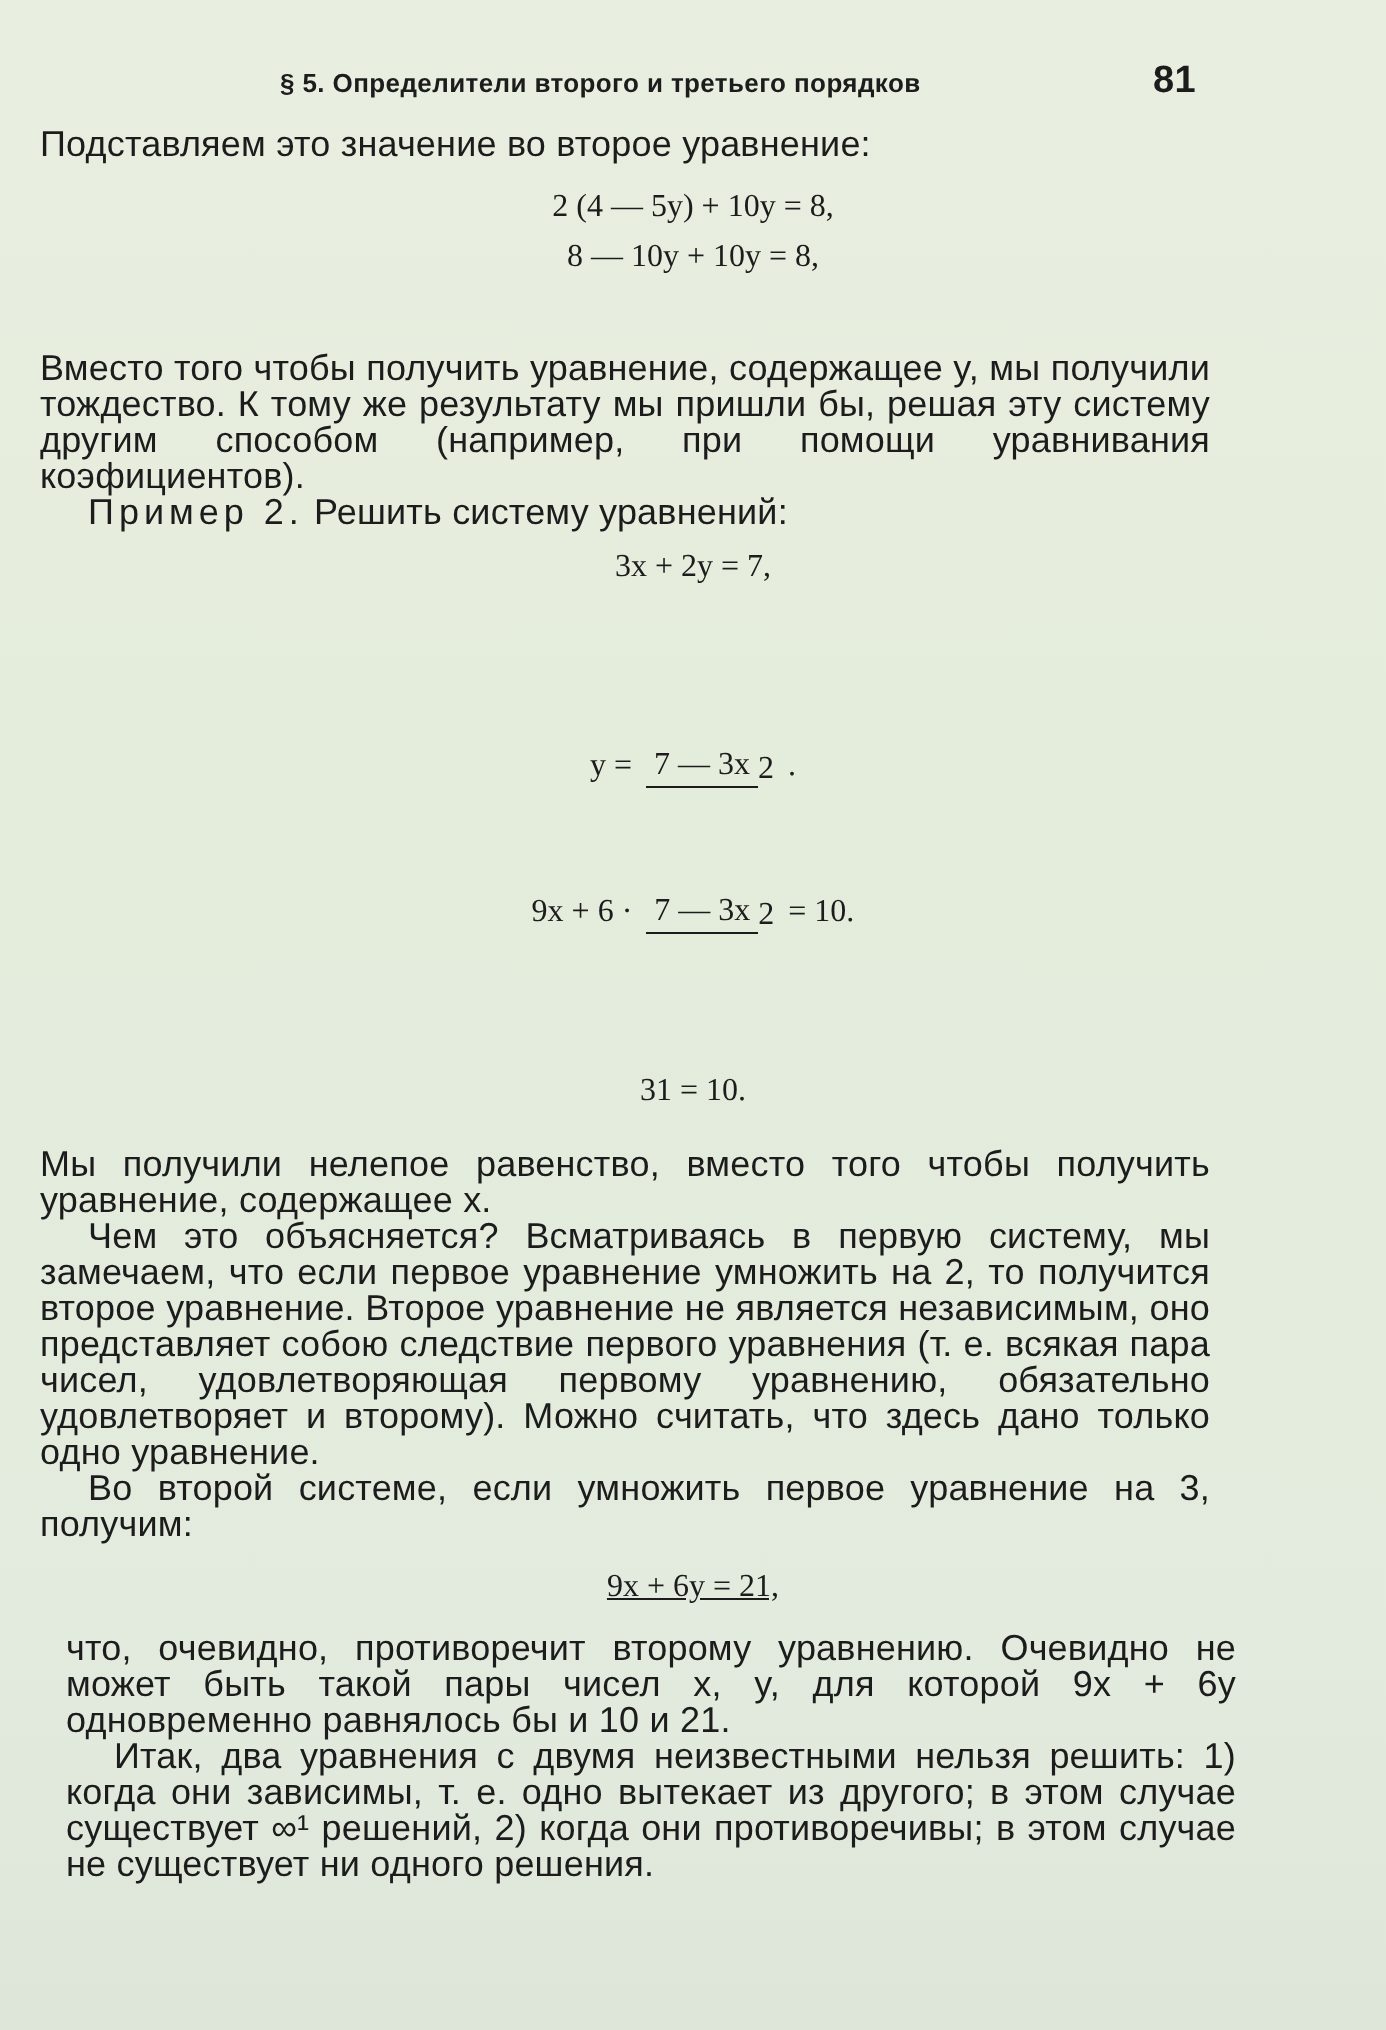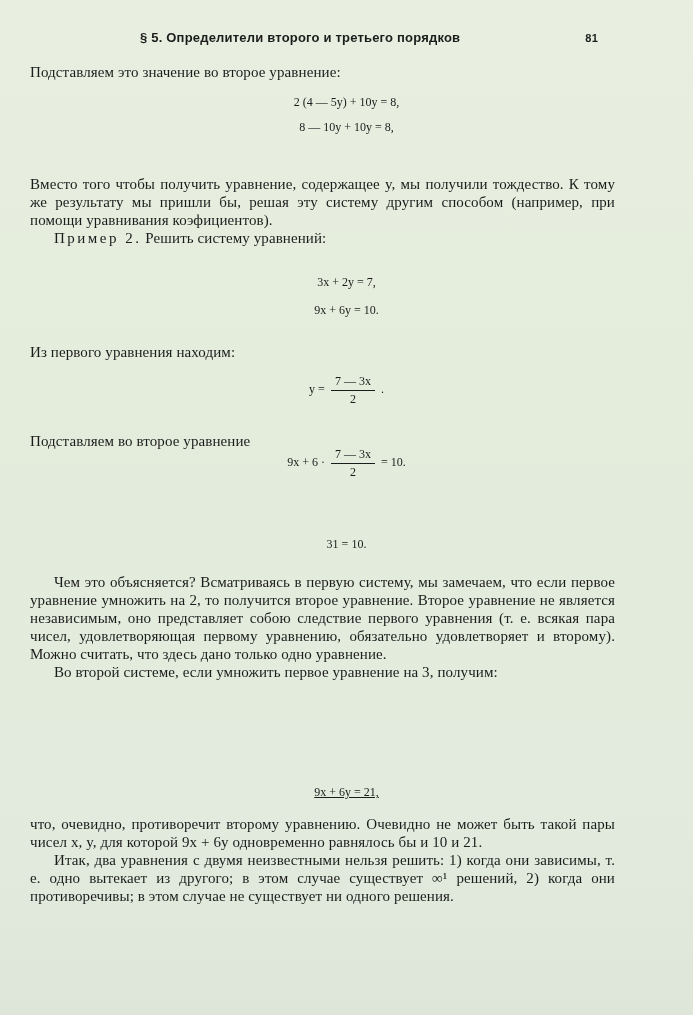--- a/index.html
+++ b/index.html
@@ -10,35 +10,35 @@
       color: #1c1c1c;
       position: relative;
     }
     .page { position: absolute; left: 0; top: 0; width: 693px; height: 798px; border-radius: 19px; }
     .header {
       position: absolute; top: 30px; left: 140px; width: 470px;
       font-family: "Liberation Sans", "DejaVu Sans", sans-serif;
       font-size: 13px; font-weight: bold; letter-spacing: 0.2px;
       display: flex; justify-content: space-between; align-items: baseline;
     }
-    .header .pnum { font-size: 11px; margin-right: 12px; }
+    .header .pnum { font-size: 19px; margin-right: 12px; }
     .text {
-      position: absolute; left: 30px; width: 585px;
-      font-size: 15px; line-height: 18px; text-align: justify;
-      font-family: Liberation Serif, serif;
+      position: absolute; left: 20px; width: 585px;
+      font-size: 18px; line-height: 18px; text-align: justify;
+      font-family: Liberation Sans, sans-serif;
       letter-spacing: 0.1px;
     }
     .p { margin: 0; text-align: justify; }
     .indent { text-indent: 24px; }
     .spaced { letter-spacing: 2.5px; }
     .eq {
       position: absolute; left: 0; width: 693px; text-align: center;
-      font-size: 12px; font-family: "Liberation Serif", serif;
+      font-size: 16px; font-family: "Liberation Serif", serif;
     }
-    .frac { display: inline-flex; flex-direction: column; align-items: center; vertical-align: middle; margin: 0 3px; }
+    .frac { display: inline-flex; flex-direction: row; align-items: center; vertical-align: middle; margin: 0 3px; }
     .frac .num { border-bottom: 1px solid #1c1c1c; padding: 0 4px 1px; }
     .frac .den { padding-top: 1px; }
   </style>
 </head>
 <body>
 
 <div class="page">
 
   <div class="header">
     <span>§ 5. Определители второго и третьего порядков</span>
@@ -51,56 +51,50 @@
 
   <div class="eq" style="top:95px;">2 (4 — 5y) + 10y = 8,</div>
   <div class="eq" style="top:120px;">8 — 10y + 10y = 8,</div>
 
   <div class="text" style="top:175px;">
     <p class="p">Вместо того чтобы получить уравнение, содержащее y, мы получили тождество. К тому же результату мы пришли бы, решая эту систему другим способом (например, при помощи уравнивания коэфициентов).</p>
     <p class="p indent"><span class="spaced">Пример 2.</span><span> Решить систему уравнений:</span></p>
   </div>
 
   <div class="eq" style="top:275px;">3x + 2y = 7,</div>
-  <div class="eq" style="top:303px;">9x + 6y = 10.</div>
 
-  <div class="text" style="top:343px;">
-    <p class="p">Из первого уравнения находим:</p>
-  </div>
 
   <div class="eq" style="top:374px;">
     <span>y =</span>
     <span class="frac">
       <span class="num">7 — 3x</span>
       <span class="den">2</span>
     </span>
     <span>.</span>
   </div>
 
-  <div class="text" style="top:432px;">
-    <p class="p">Подставляем во второе уравнение</p>
-  </div>
 
   <div class="eq" style="top:447px;">
     <span>9x + 6 ·</span>
     <span class="frac">
       <span class="num">7 — 3x</span>
       <span class="den">2</span>
     </span>
     <span>= 10.</span>
   </div>
 
 
   <div class="eq" style="top:537px;">31 = 10.</div>
 
   <div class="text" style="top:573px;">
+    <p class="p">Мы получили нелепое равенство, вместо того чтобы получить уравнение, содержащее x.</p>
     <p class="p indent">Чем это объясняется? Всматриваясь в первую систему, мы замечаем, что если первое уравнение умножить на 2, то получится второе уравнение. Второе уравнение не является независимым, оно представляет собою следствие первого уравнения (т. е. всякая пара чисел, удовлетворяющая первому уравнению, обязательно удовлетворяет и второму). Можно считать, что здесь дано только одно уравнение.</p>
     <p class="p indent">Во второй системе, если умножить первое уравнение на 3, получим:</p>
   </div>
 
   <div class="eq" style="top:785px;text-decoration:underline;">9x + 6y = 21,</div>
 
-  <div class="text" style="top:815px;">
+  <div class="text" style="top:815px;margin-left:13px;">
     <p class="p">что, очевидно, противоречит второму уравнению. Очевидно не может быть такой пары чисел x, y, для которой 9x + 6y одновременно равнялось бы и 10 и 21.</p>
     <p class="p indent">Итак, два уравнения с двумя неизвестными нельзя решить: 1) когда они зависимы, т. е. одно вытекает из другого; в этом случае существует ∞¹ решений, 2) когда они противоречивы; в этом случае не существует ни одного решения.</p>
   </div>
 
 </div>
 
 </body></html>

